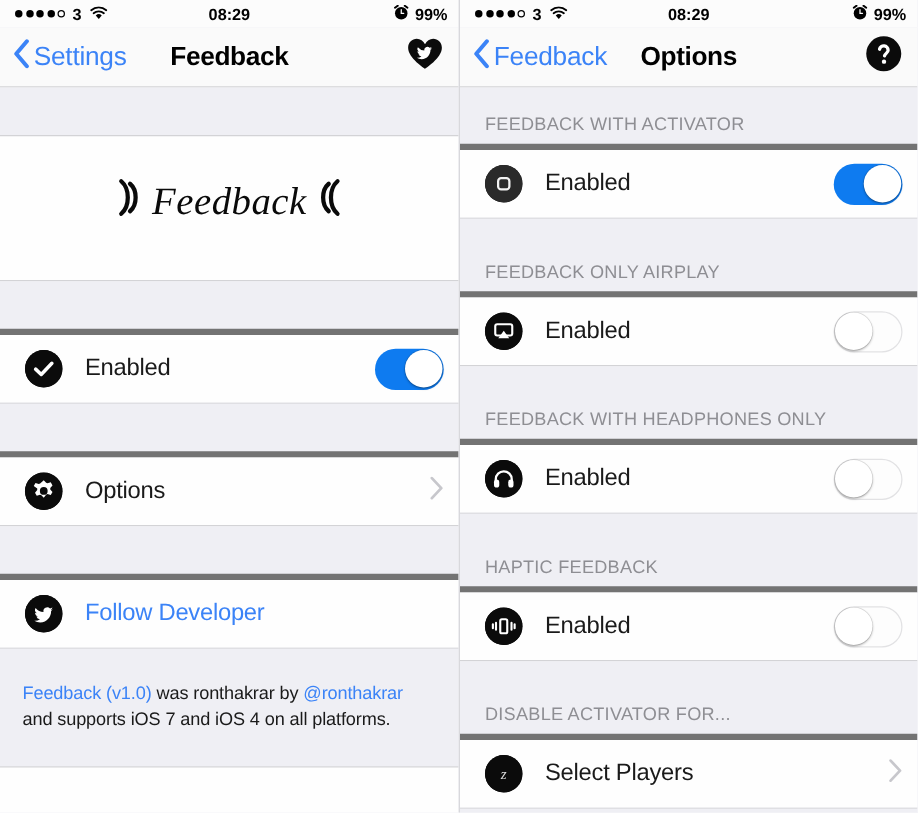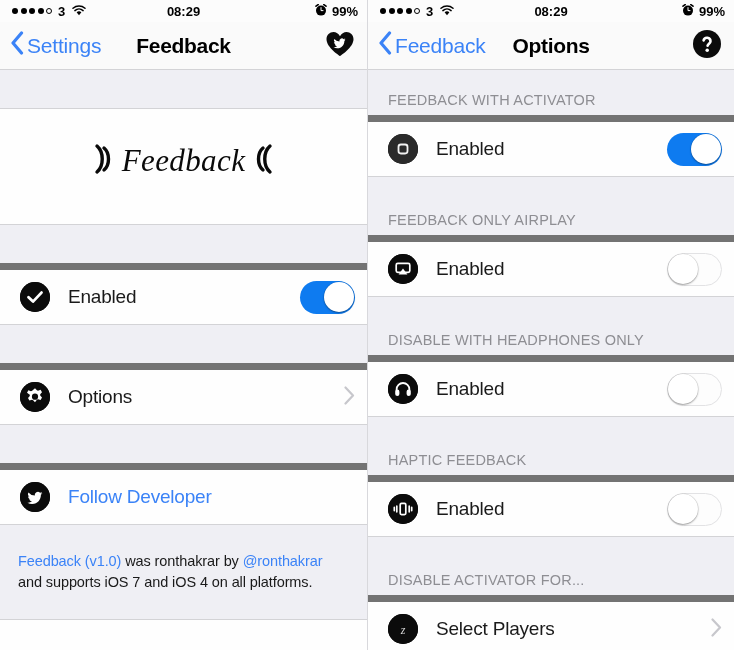--- a/index.html
+++ b/index.html
@@ -113,21 +113,21 @@
     align-items: center;
   }
 
   
   .content { position: relative; }
   .gap { background: #efeff4; }
   .gap-top-left   { height: 38px; }
   .gap-mid-left   { height: 38px; }
   .group {
     background: #fefefe;
-    border-top: 7px solid #737373;
+    border-top: 5px solid #737373;
     border-bottom: 1px solid #d3d3d6;
   }
   .row {
     height: 54px;
     display: flex;
     align-items: center;
     padding: 0 12px 0 20px;
     box-sizing: border-box;
     background: #fefefe;
   }
@@ -461,21 +461,21 @@
               <path d="M15 14.5 L19.4 20.6 L10.6 20.6 Z" fill="#fff"></path>
             </svg>
           </span>
           <span class="row-label">Enabled</span>
           <span class="toggle off">
               <span class="knob"></span>
             </span>
         </div>
       </div>
 
-      <div class="sec-head tall">DISABLE WITH HEADPHONES ONLY</div>
+      <div class="sec-head tall">FEEDBACK WITH HEADPHONES ONLY</div>
       <div class="group">
         <div class="row">
           <span class="row-icon">
             <svg width="30" height="30" viewBox="0 0 30 30">
                 <circle cx="15" cy="15" r="15" fill="#0b0b0b"></circle>
               <path d="M8.6 17.2 v-1.8 a6.4 6.4 0 0 1 12.8 0 v1.8" stroke="#fff" stroke-width="1.8" fill="none" stroke-linecap="round"></path>
               <rect x="7.2" y="15.6" width="4.2" height="6.4" rx="2.1" fill="#fff"></rect>
               <rect x="18.6" y="15.6" width="4.2" height="6.4" rx="2.1" fill="#fff"></rect>
             </svg>
           </span>

